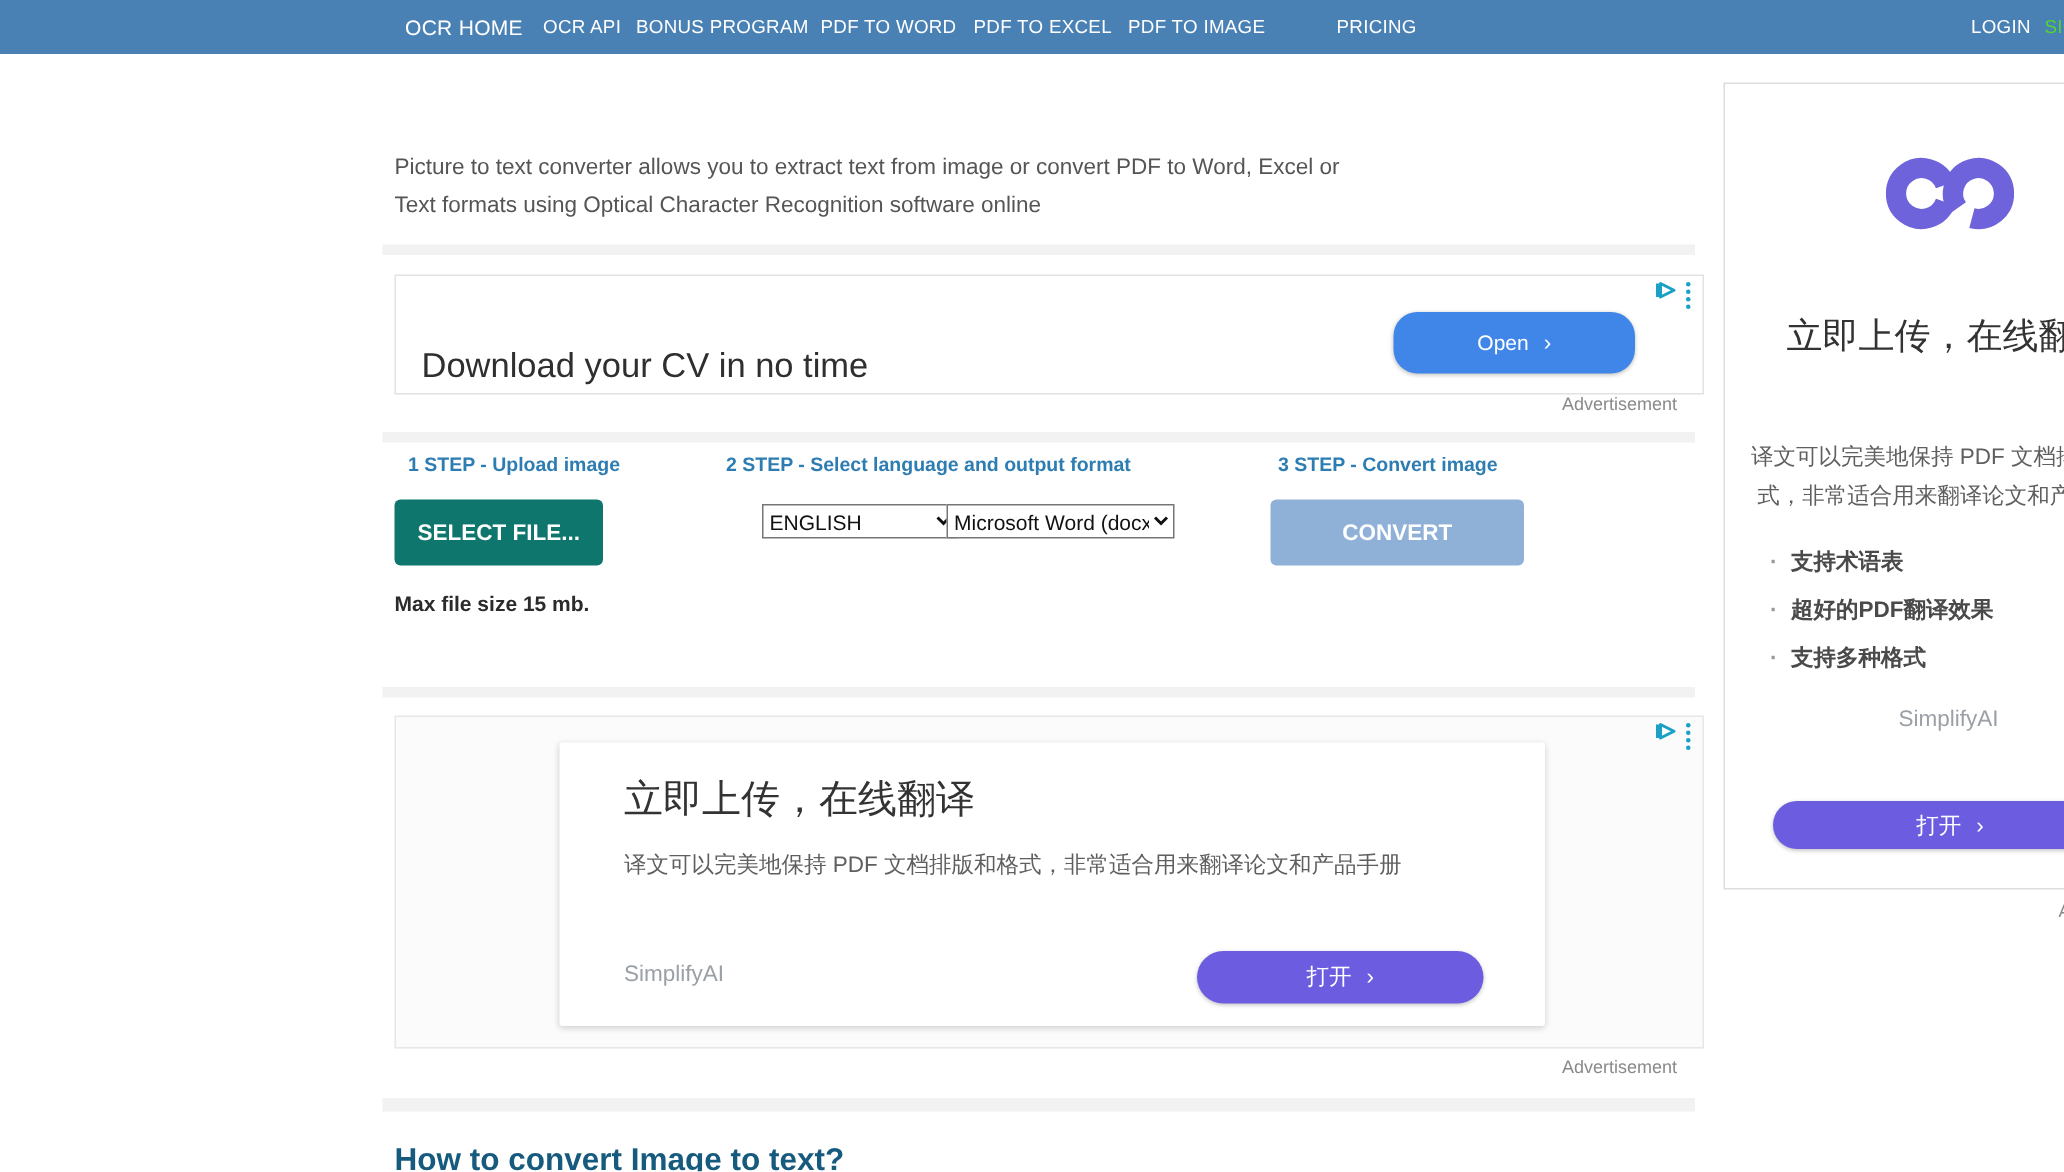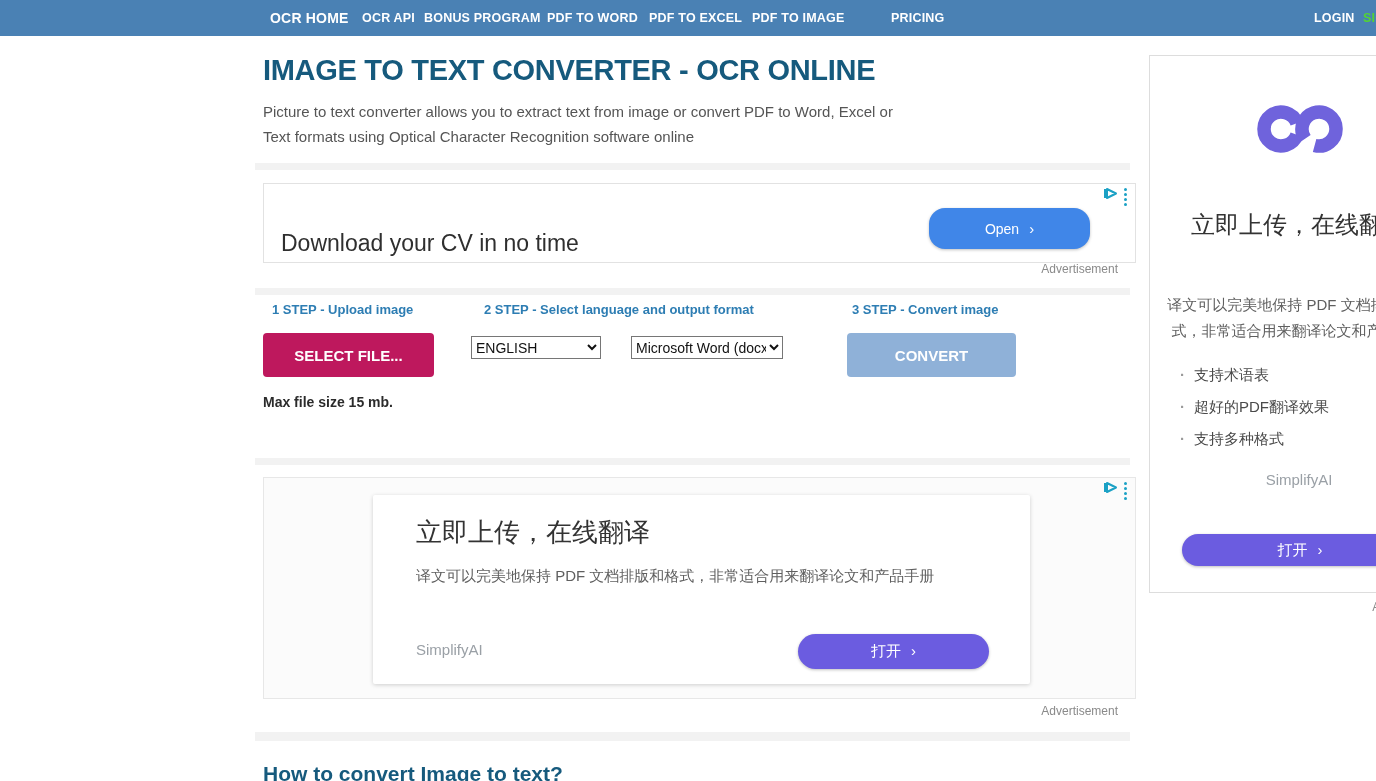--- a/index.html
+++ b/index.html
@@ -2,21 +2,21 @@
 <html><head>
 <meta charset="utf-8">
 <style>
   * { margin:0; padding:0; box-sizing:border-box; }
   html,body { width:1376px; height:781px; overflow:hidden; background:#fff;
               font-family:"Liberation Sans", sans-serif; }
   #viewport { position:relative; width:1376px; height:781px; overflow:hidden; background:#fff; }
 
   
   .navbar { position:absolute; left:0; top:0; width:1376px; height:36px; background:#4a81b4; }
-  .navbar a { position:absolute; top:0; line-height:36px; color:#fff; font-weight:bold;
+  .navbar a { position:absolute; top:0; line-height:36px; color:#fff; font-weight:normal;
               font-size:12.5px; text-decoration:none; letter-spacing:.2px; white-space:nowrap; cursor:pointer; }
   .navbar a.brand { font-size:14px; }
   .navbar a.signup { color:#53d433; }
 
   
   .h1 { position:absolute; left:263px; top:54px; font-size:29px; font-weight:bold;
         color:#165a7d; letter-spacing:-0.3px; white-space:nowrap; }
   .subtitle { position:absolute; left:263px; top:99px; width:645px; font-size:15px;
               line-height:25px; color:#555; }
   .divider { position:absolute; left:255px; width:875px; height:7px; background:#f2f2f2; }
@@ -31,29 +31,29 @@
   .btn-open  { position:absolute; left:665px; top:24px; width:161px; height:41px; border:none;
                border-radius:16px; background:#4086e8; color:#fff; font-size:14px;
                font-family:inherit; cursor:pointer; box-shadow:0 1px 3px rgba(0,0,0,.25); }
   .ad-label { position:absolute; width:220px; text-align:right; font-size:12px; color:#8a8a8a; }
   .adchoices { position:absolute; display:flex; align-items:flex-start; gap:6px; cursor:pointer; }
   .dots { display:flex; flex-direction:column; gap:2px; padding-top:1px; cursor:pointer; }
   .dots i { width:3px; height:3px; background:#1ba1c5; border-radius:50%; display:block; }
 
   
   .step-label { position:absolute; top:302px; font-size:13px; font-weight:bold; color:#2d7db3; white-space:nowrap; }
-  .btn-selectfile { position:absolute; left:263px; top:333px; width:171px; height:44px; border:none;
-                    border-radius:4px; background:#be185d; color:#fff; font-weight:bold;
+  .btn-selectfile { position:absolute; left:263px; top:333px; width:139px; height:44px; border:none;
+                    border-radius:4px; background:#0f766e; color:#fff; font-weight:bold;
                     font-size:15px; font-family:inherit; cursor:pointer; }
   .btn-convert { position:absolute; left:847px; top:333px; width:169px; height:44px; border:none;
                  border-radius:4px; background:#8fb1d8; color:#fff; font-weight:bold;
                  font-size:15px; font-family:inherit; cursor:pointer; }
   .sel { position:absolute; top:336px; height:23px; font-size:14px; font-family:inherit;
          border:1px solid #767676; background:#fff; color:#111; }
-  #language-select { left:471px; width:130px; }
+  #language-select { left:508px; width:130px; }
   #format-select   { left:631px; width:152px; }
   .max-note { position:absolute; left:263px; top:394px; font-size:14px; font-weight:bold; color:#2b2b2b; }
 
   
   .ad2 { position:absolute; left:263px; top:477px; width:873px; height:222px;
          background:#fbfbfb; border:1px solid #e7e7e7; }
   .ad2-card { position:absolute; left:109px; top:17px; width:657px; height:189px; background:#fff;
               border-radius:2px; box-shadow:0 1px 4px rgba(0,0,0,.18); }
   .ad2-title { position:absolute; left:43px; top:20px; font-size:26px; color:#333; white-space:nowrap; }
   .ad2-body  { position:absolute; left:43px; top:72px; font-size:15px; color:#5f5f5f; white-space:nowrap; }
@@ -64,21 +64,21 @@
 
   
   .sidebar { position:absolute; left:1149px; top:55px; width:300px; height:538px;
              background:#fff; border:1px solid #ddd; }
   .sb-logo { position:absolute; left:107px; top:42px; }
   .sb-title { position:absolute; left:0; top:152px; width:100%; text-align:center;
               font-size:24px; line-height:33px; color:#333; }
   .sb-body { position:absolute; left:0; top:236px; width:100%; padding:0 12px; text-align:center;
              font-size:15px; line-height:26px; color:#5f5f5f; }
   .sb-bullets { position:absolute; left:30px; top:303px; list-style:none; }
-  .sb-bullets li { font-size:15px; color:#4a4a4a; line-height:32px; }
+  .sb-bullets li { font-size:15px; color:#4a4a4a; line-height:32px;font-weight:bold; }
   .sb-bullets li::before { content:"·"; color:#9a9a9a; margin-right:9px; font-weight:bold; }
   .sb-brand { position:absolute; left:0; top:415px; width:100%; text-align:center;
               font-size:15px; color:#9aa0a6; }
   .sidebar .btn-purple { position:absolute; left:32px; top:478px; width:236px; height:32px; border-radius:16px; }
   .sb-adlabel { position:absolute; left:1149px; top:600px; width:300px; text-align:right;
                 font-size:12px; color:#8a8a8a; }
 
   .chev::after { content:"\203A"; margin-left:10px; font-size:15px; }
 </style>
 </head>
@@ -91,21 +91,20 @@
     <a style="left:362px">OCR API</a>
     <a style="left:424px">BONUS PROGRAM</a>
     <a style="left:547px">PDF TO WORD</a>
     <a style="left:649px">PDF TO EXCEL</a>
     <a style="left:752px">PDF TO IMAGE</a>
     <a style="left:891px">PRICING</a>
     <a style="left:1314px">LOGIN</a>
     <a class="signup" style="left:1363px">SIGNUP</a>
   </div>
 
-  <h1 class="h1">IMAGE TO TEXT CONVERTER - OCR ONLINE</h1>
   <p class="subtitle">Picture to text converter allows you to extract text from image or convert PDF to Word, Excel or Text formats using Optical Character Recognition software online</p>
 
   <div class="divider" style="top:163px"></div>
 
   <div class="ad1">
     <div class="ad1-title">Download your CV in no time</div>
     <button class="btn-open">
       <span class="chev">Open</span>
     </button>
     <div class="adchoices" style="right:8px; top:3px;">

